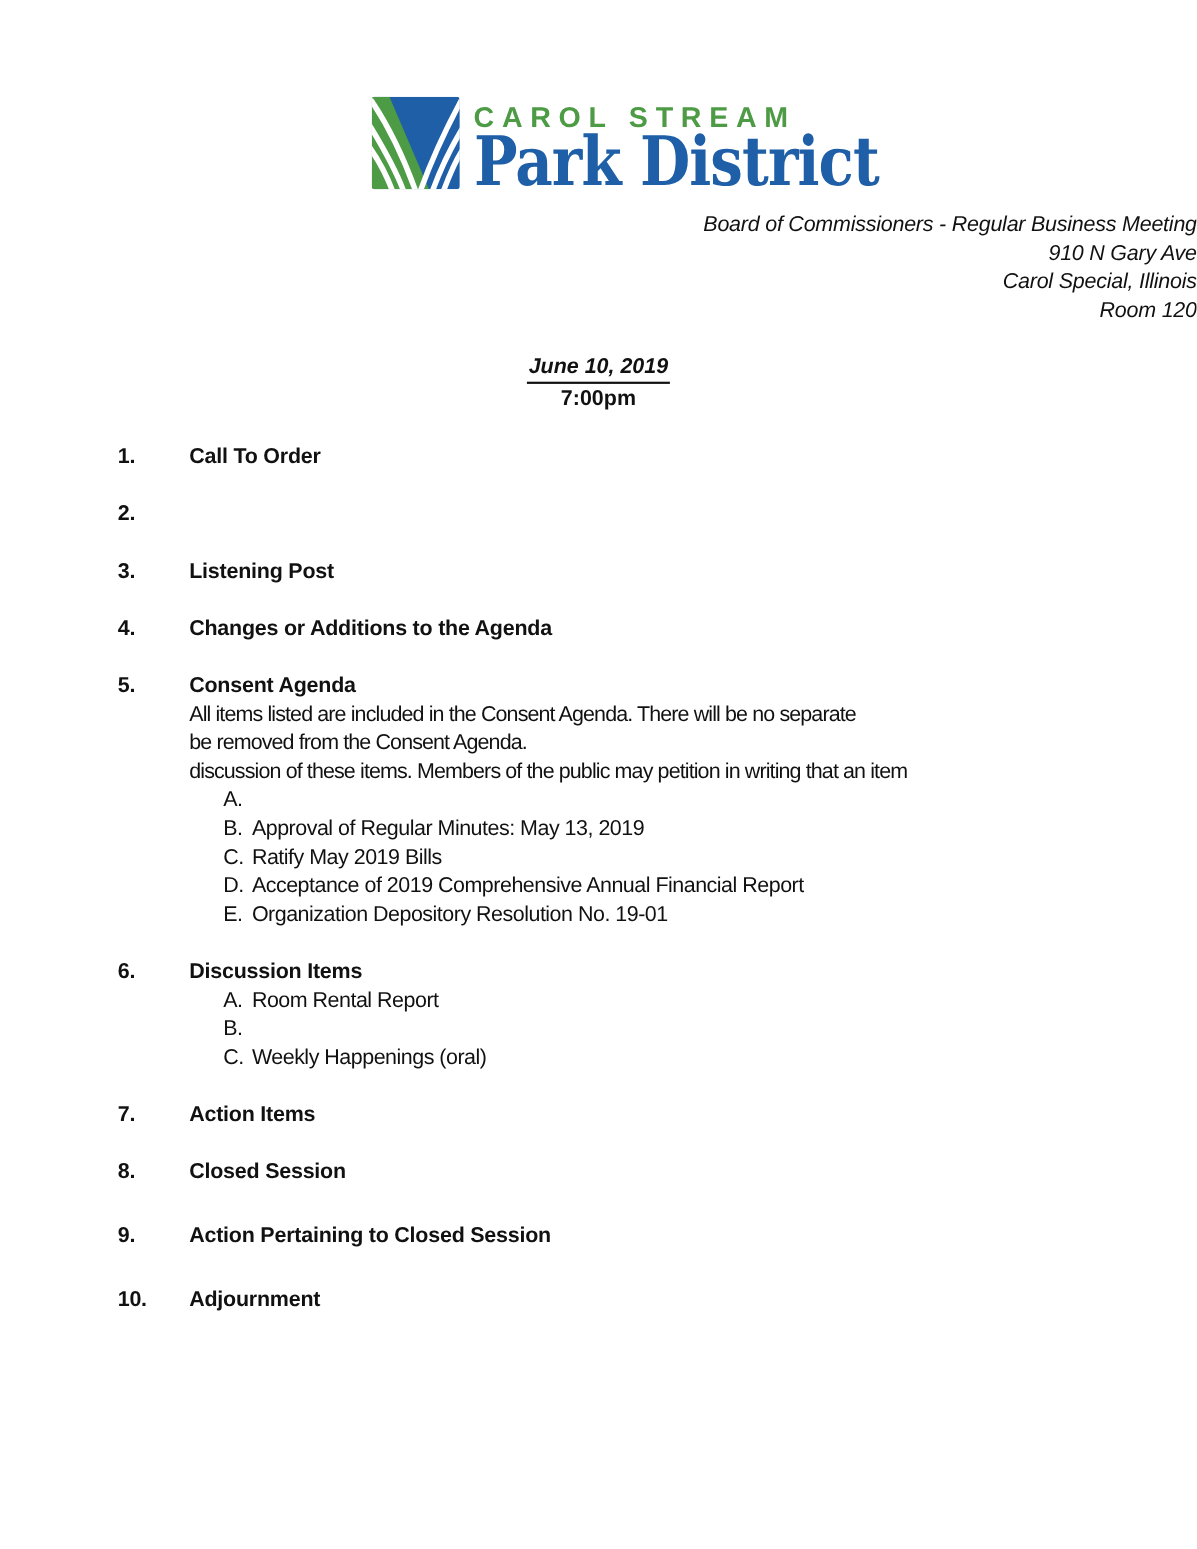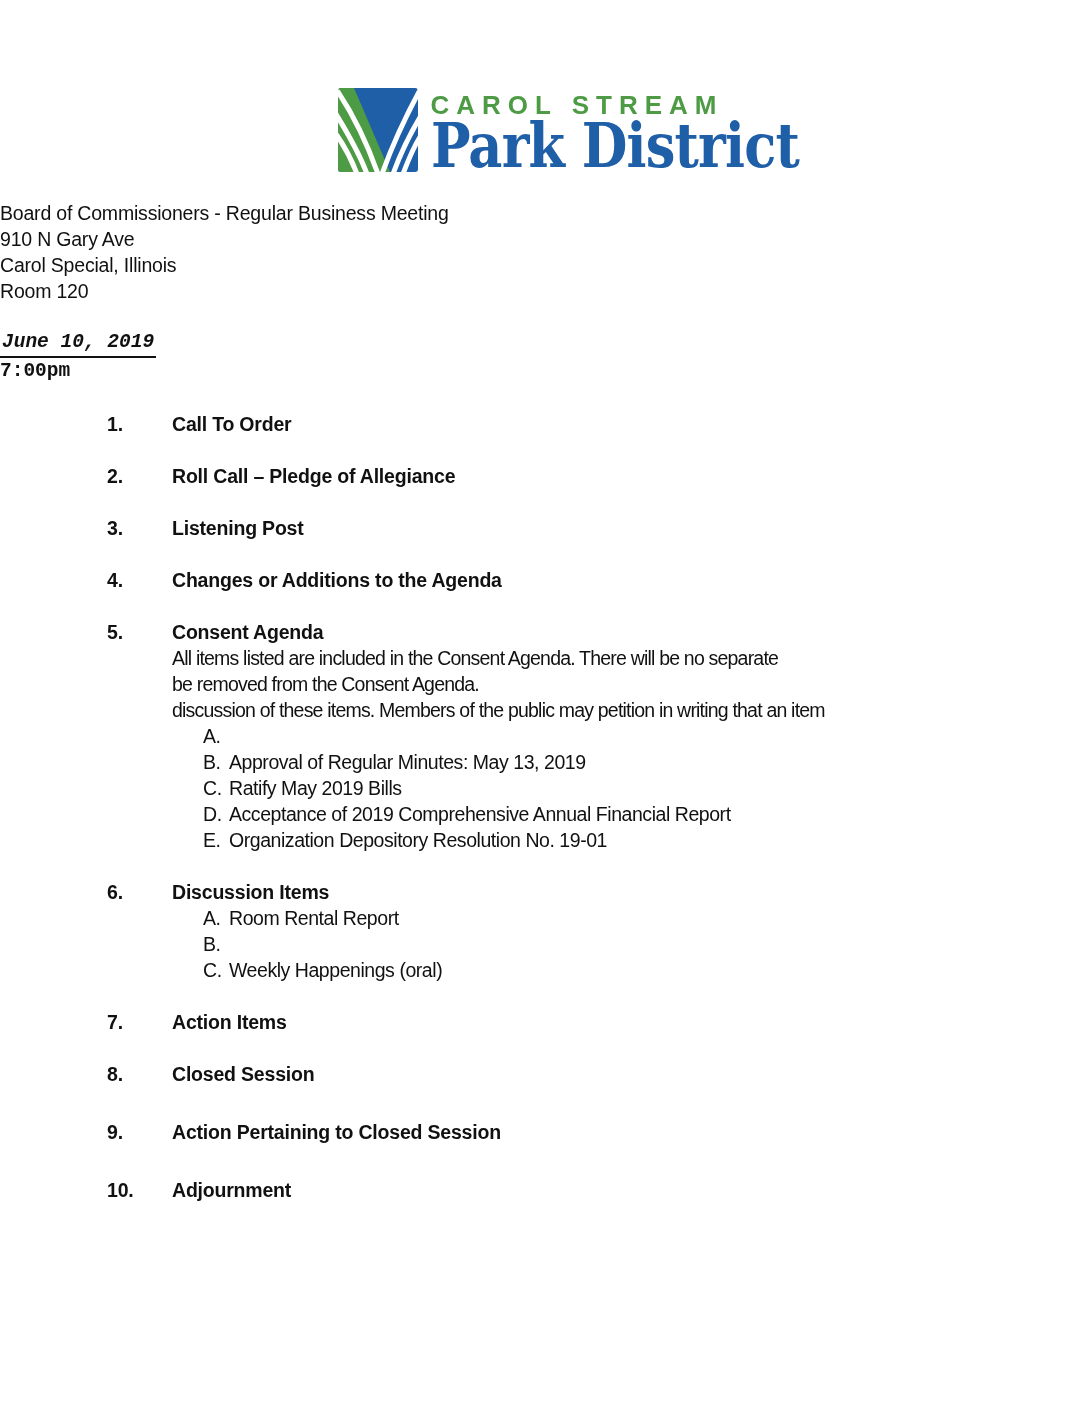--- a/index.html
+++ b/index.html
@@ -44,32 +44,32 @@
     line-height: 56px;
     color: #1F5FA8;
     letter-spacing: -1px;
     transform: scaleX(0.85);
     transform-origin: 0 0;
     white-space: nowrap;
   }
 
   
   .header-block {
-    margin-top: 24px;
-    text-align: left;
+    margin-top: 14px;
+    text-align: right;
+    font-style: italic;
   }
   .h-line {
     font-size: 19.5px;
     letter-spacing: -0.2px;
     line-height: 26px;
   }
   .date-block {
     margin-top: 25px;
-    text-align: left;
-    font-family: Liberation Mono, monospace;
+    text-align: center;
   }
   .date-line { line-height: 26px; }
   .date-text {
     display: inline-block;
     font-size: 19.5px;
     font-weight: 700;
     font-style: italic;
     border-bottom: 2px solid #111;
     padding: 0 2px 1px 2px;
   }
@@ -182,23 +182,20 @@
 
     <div class="item" style="margin-top:0">
       <div class="num">1.</div>
       <div class="content">
           <div class="title">Call To Order</div>
         </div>
     </div>
 
     <div class="item">
       <div class="num">2.</div>
-      <div class="content">
-          <div class="title">Roll Call – Pledge of Allegiance</div>
-        </div>
     </div>
 
     <div class="item">
       <div class="num">3.</div>
       <div class="content">
           <div class="title">Listening Post</div>
         </div>
     </div>
 
     <div class="item">

